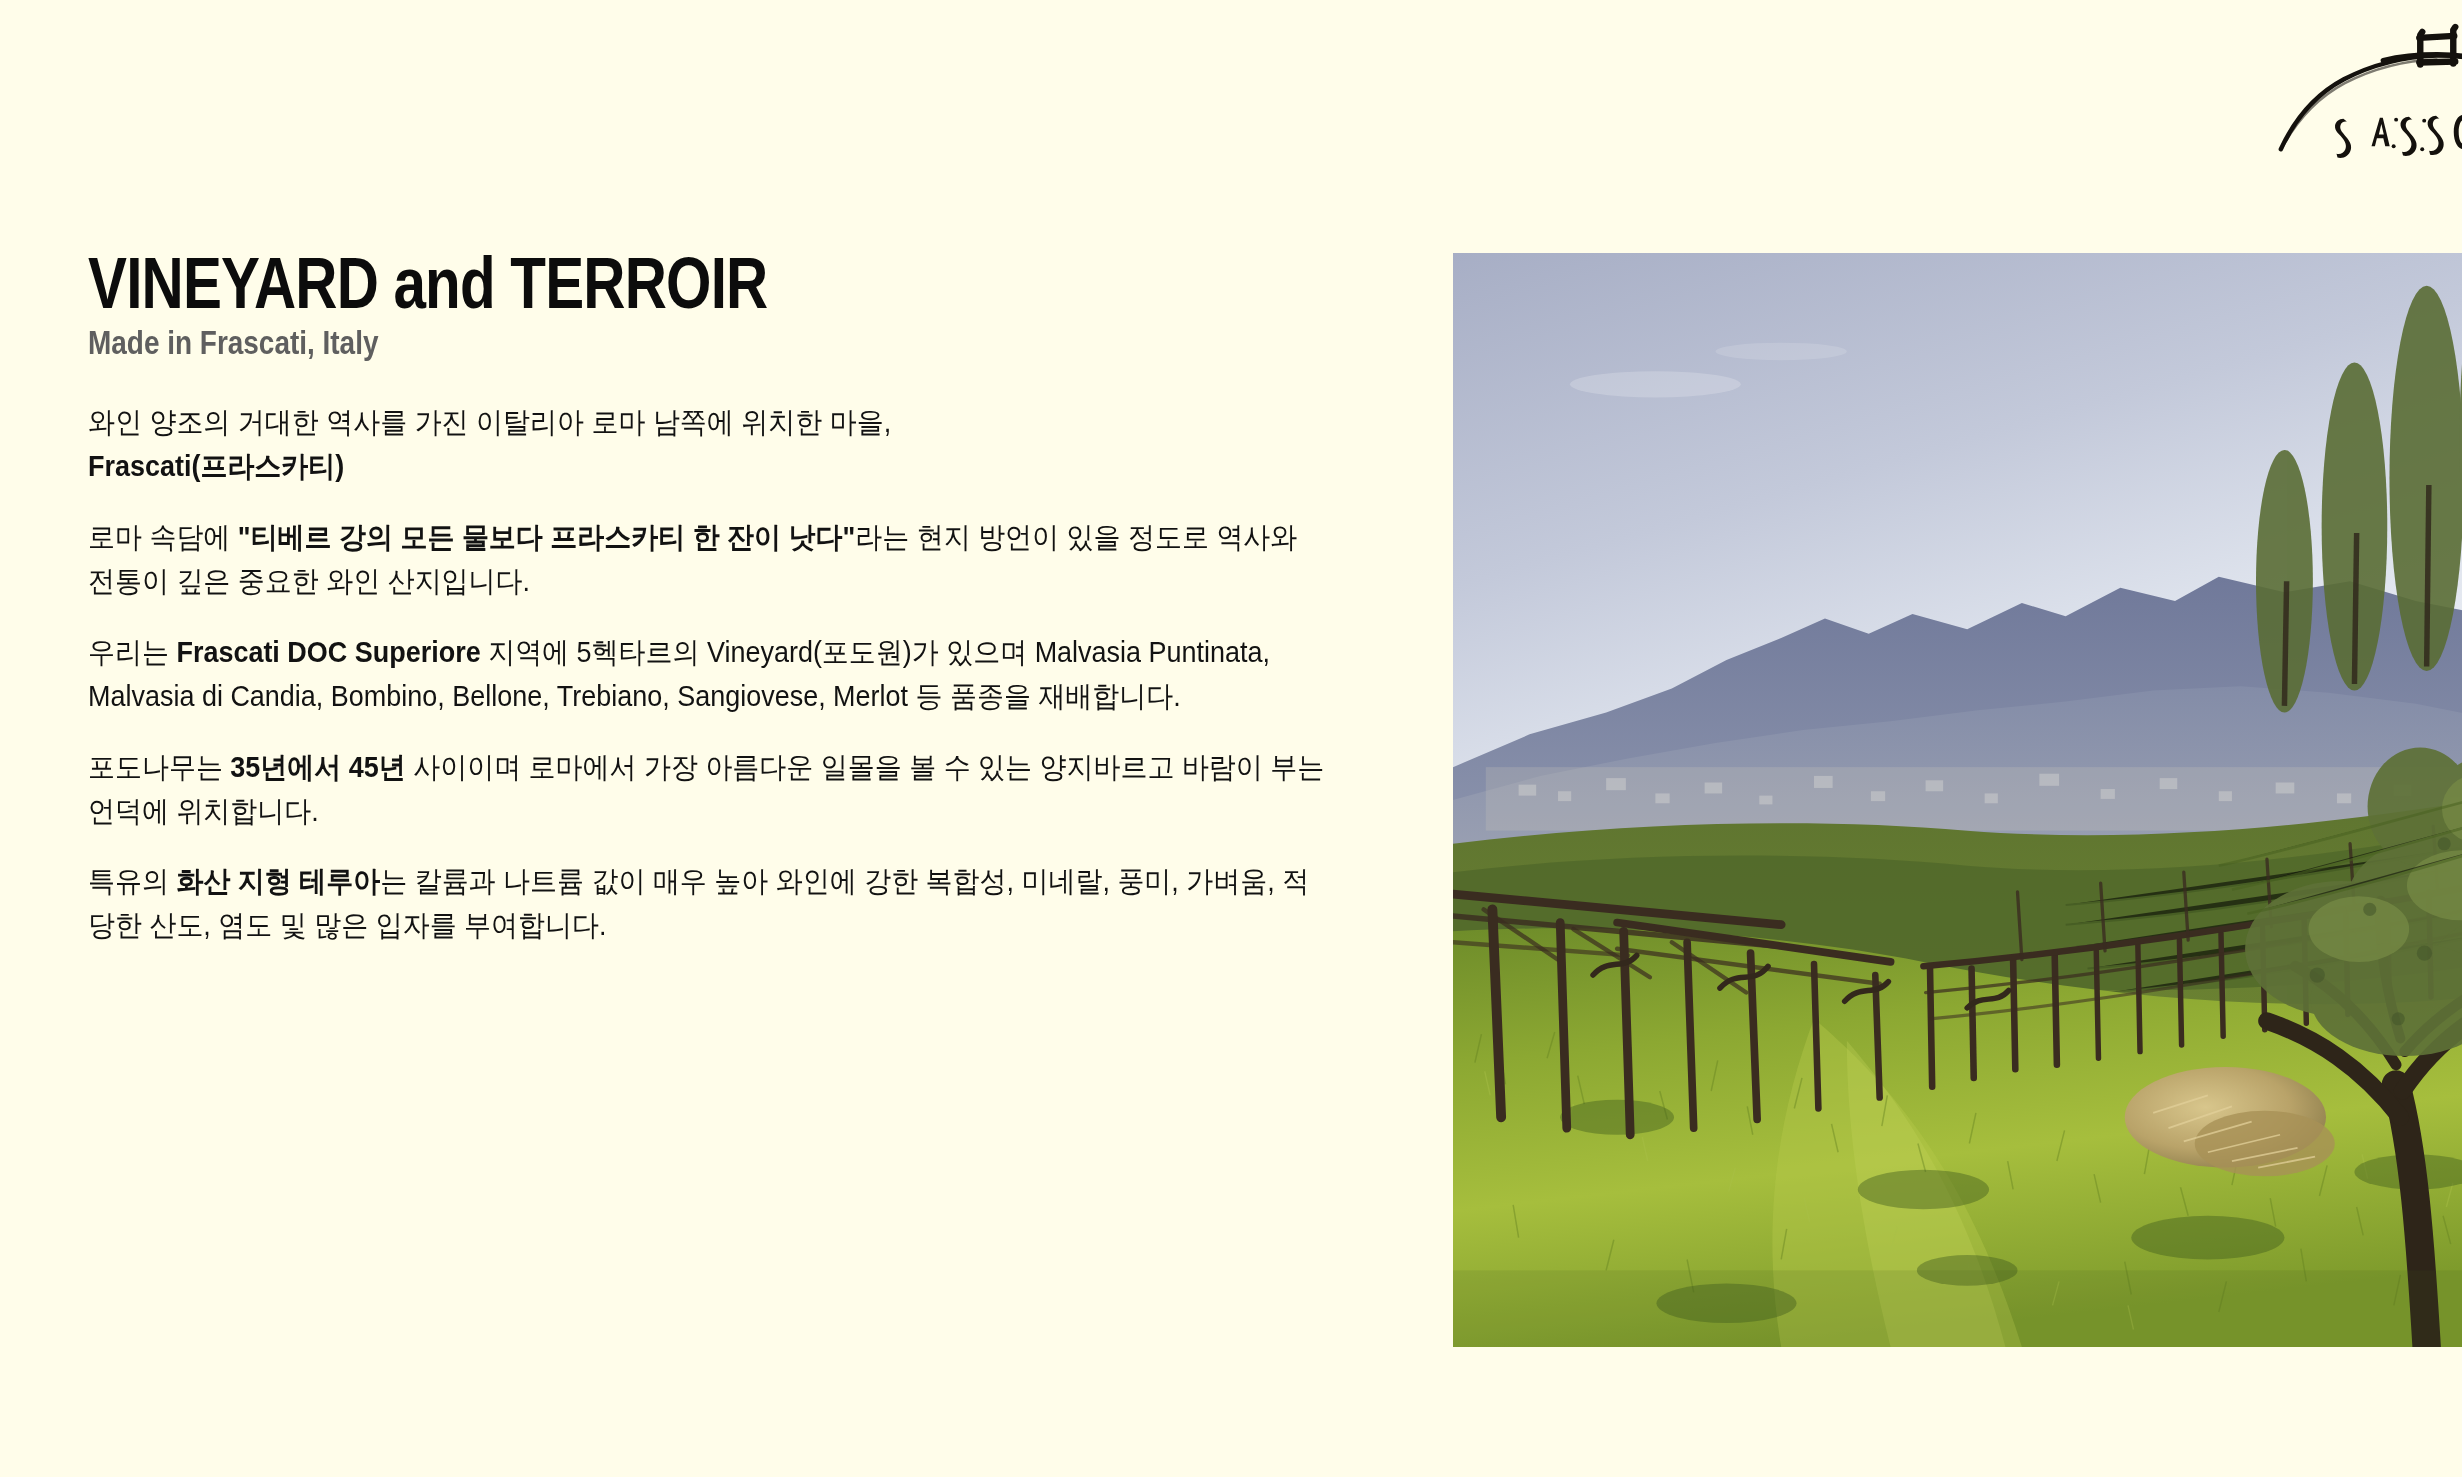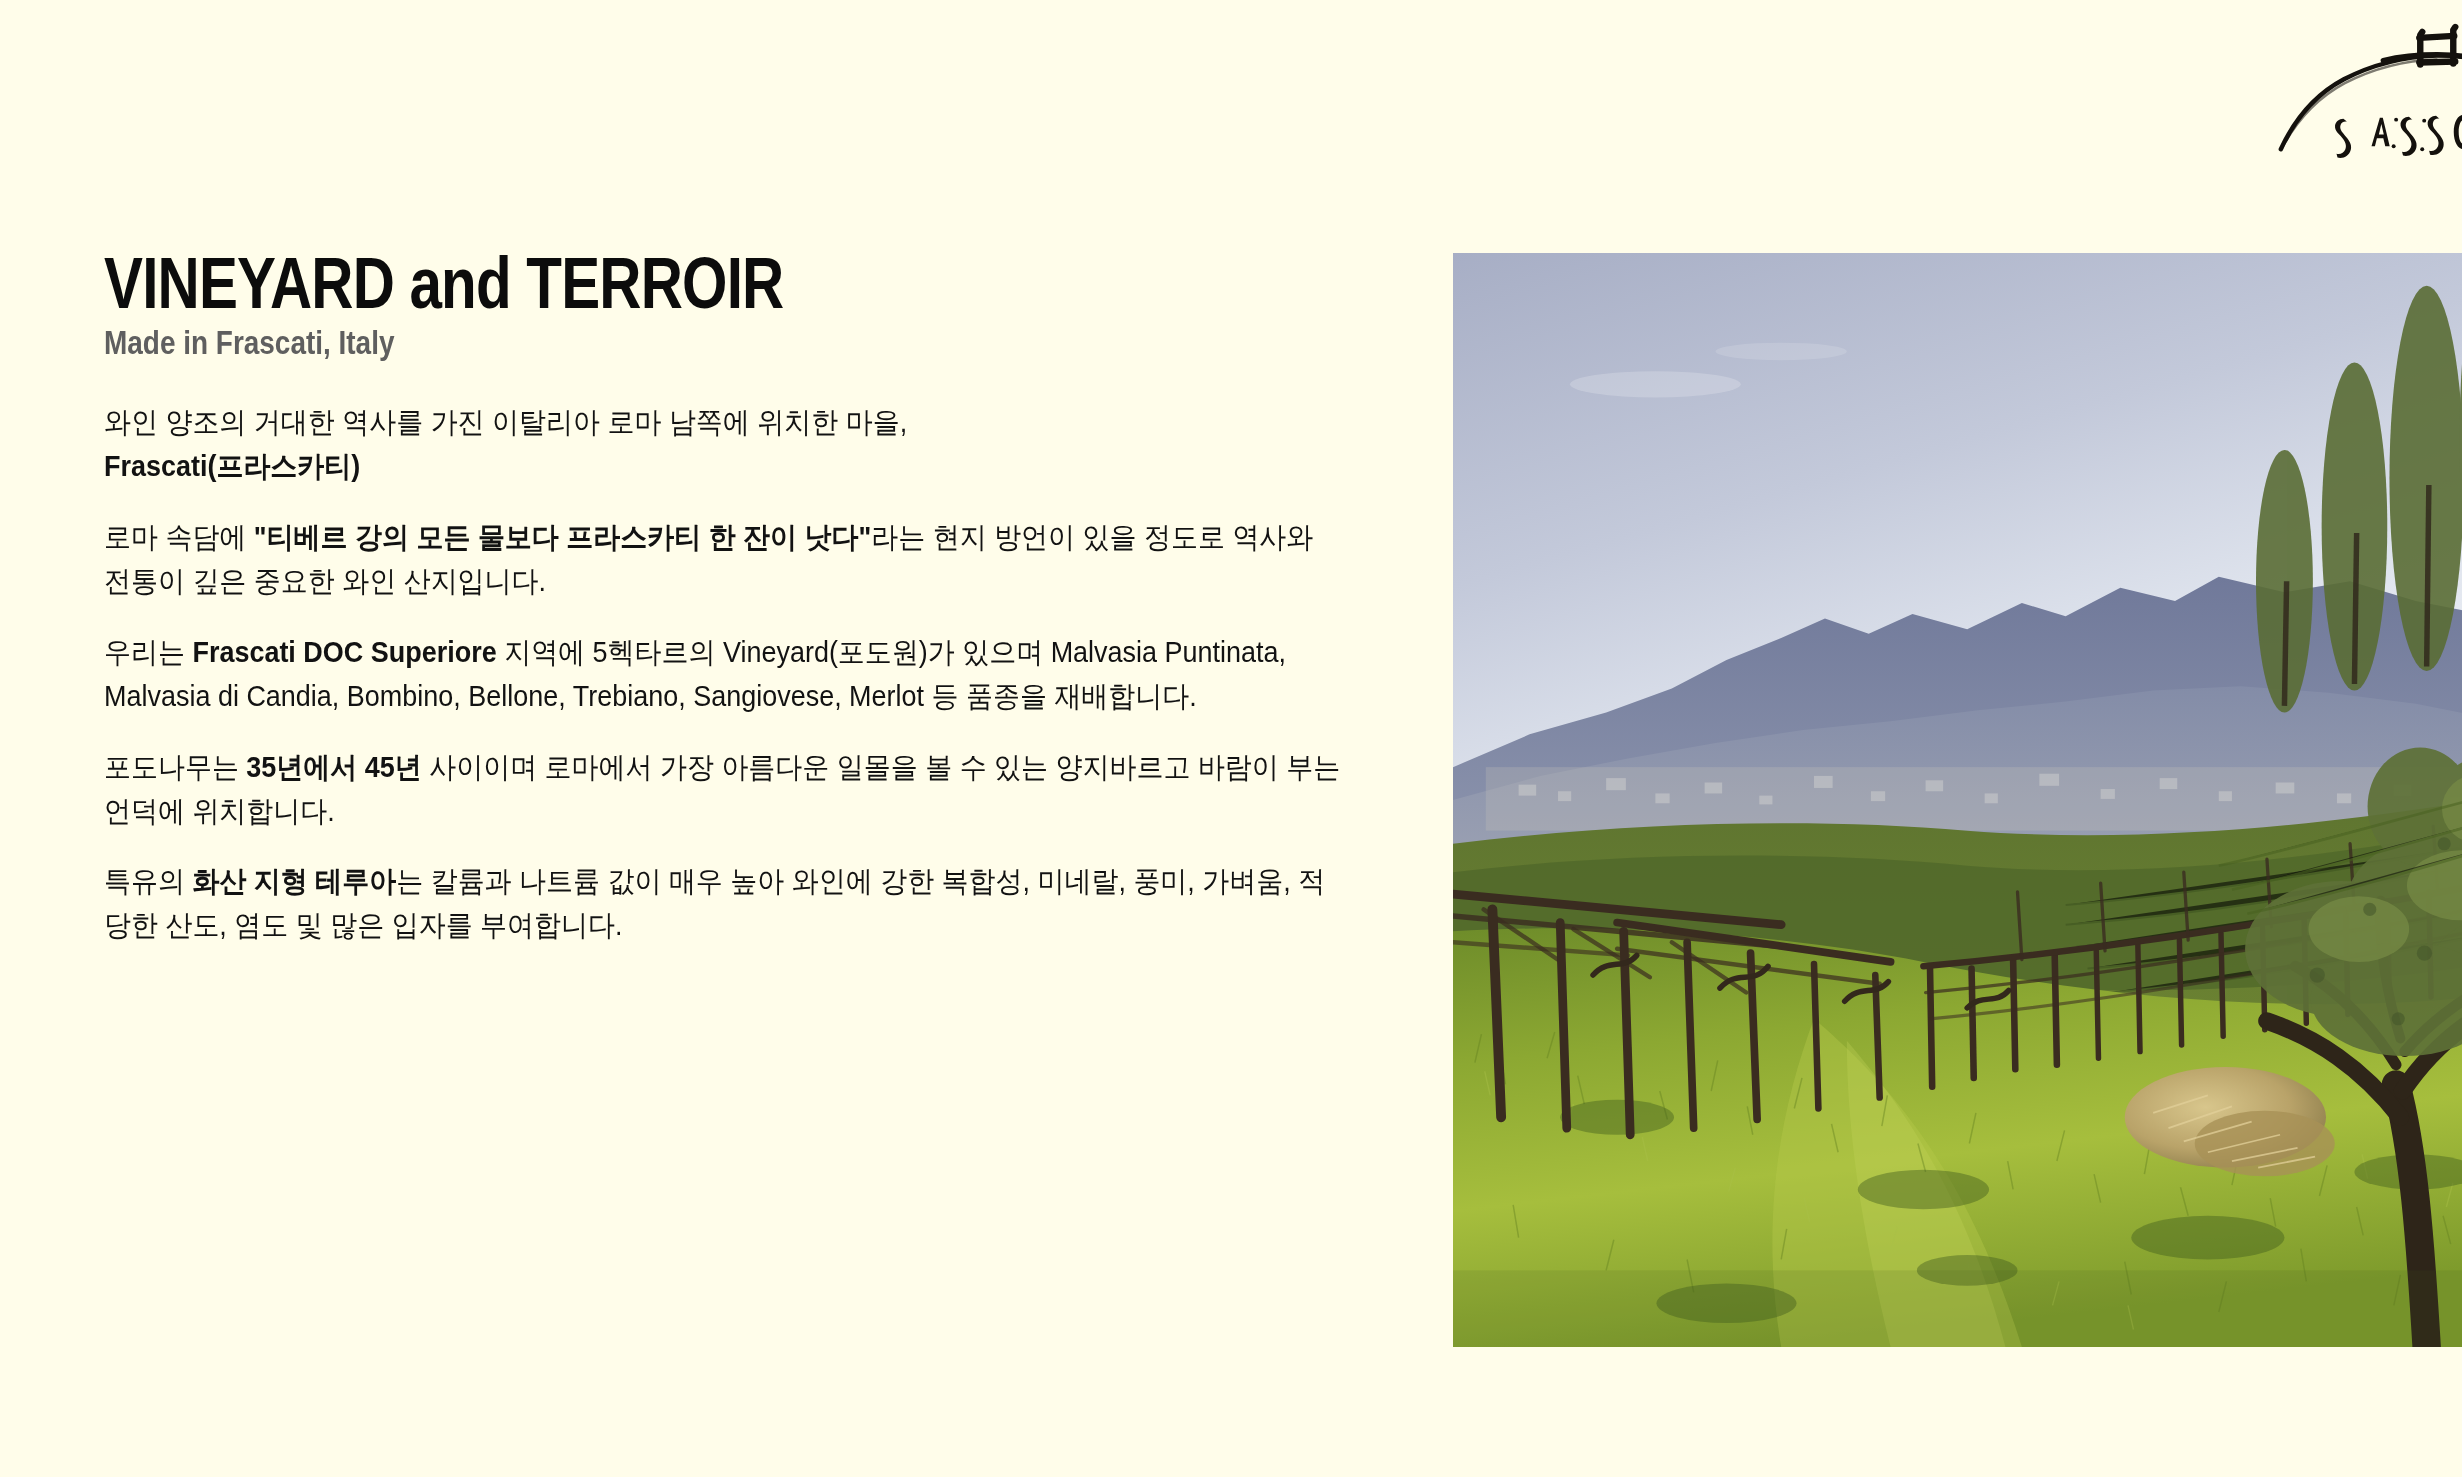--- a/index.html
+++ b/index.html
@@ -21,21 +21,21 @@
     top: 21.7px;
     left: 2270px;
     width: 335px;
     height: 148px;
   }
   #brand-logo svg { display: block; width: 100%; height: 100%; }
 
   
   #content-column {
     position: absolute;
-    left: 104px;
+    left: 88px;
     top: 246px;
     width: 1241px;
   }
 
   #page-title {
     font-size: 73px;
     font-weight: 700;
     letter-spacing: -1px;
     color: #0c0c0c;
     line-height: 1.02;

